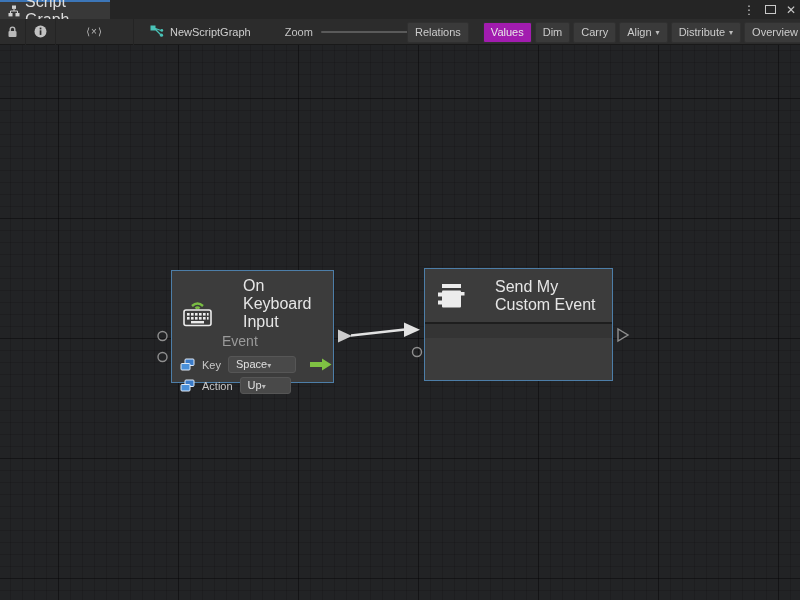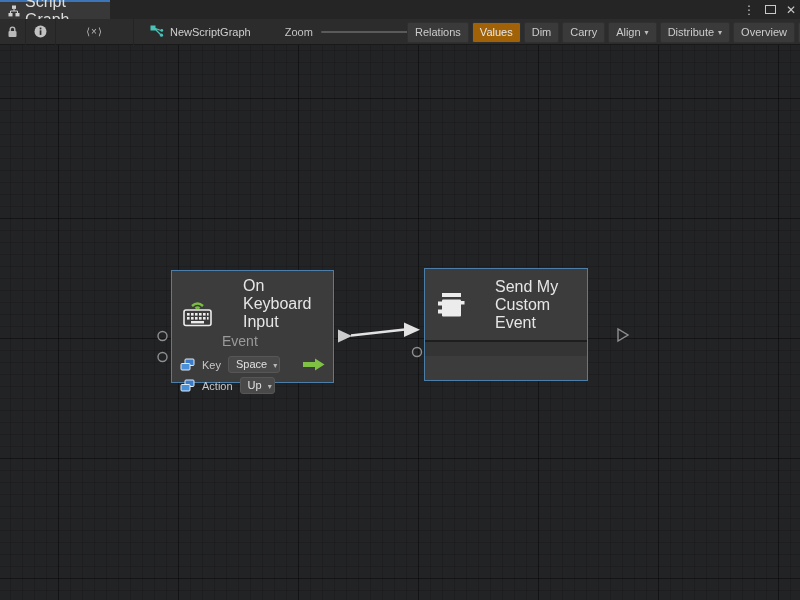--- a/index.html
+++ b/index.html
@@ -45,21 +45,21 @@
     position:absolute; right:-2px; top:-5px; width:11px; height:11px;
     border-radius:50%; background:#aeaeae;
   }
   .zoom-x { font-size:10px; color:#b0b0b0; }
   .tb-buttons { position:absolute; left:407px; top:0; height:26px; display:flex; align-items:center; gap:3px; }
   .seg-btn {
     background:#3a3a3a; color:#cccccc; height:21px; border-radius:2px;
     display:flex; align-items:center; padding:0 7px; gap:4px; white-space:nowrap;
     border:1px solid #303030;
   }
-  .seg-btn.active { background:#a16207; color:#e8e8e8; }
+  .seg-btn.active { background:#a21caf; color:#e8e8e8;margin-left:11px; }
   .seg-btn .caret { font-size:8px; color:#bbbbbb; }
   
   .canvas {
     position:absolute; top:45px; left:0; width:800px; height:555px;
     background-color:#222325;
     background-image:
       linear-gradient(90deg, rgba(0,0,0,0.32) 1px, transparent 1px),
       linear-gradient(rgba(0,0,0,0.32) 1px, transparent 1px),
       linear-gradient(90deg, rgba(0,0,0,0.13) 1px, transparent 1px),
       linear-gradient(rgba(0,0,0,0.13) 1px, transparent 1px);
@@ -75,21 +75,21 @@
   .node-accent { height:9px; background:#79bd43; }
   .node-header { display:flex; align-items:center; gap:9px; padding:6px 10px 5px 10px; }
   .node-title { color:#e6e6e6; font-size:16px;margin-left:21px; }
   .node-subtitle { color:#9a9a9a; font-size:14px; margin-top:2px; }
   .node-divider { height:1px; background:#1e1e1e; }
   .node-body { flex:1; display:flex; flex-direction:column; justify-content:center; }
   .port-row { display:flex; align-items:center; gap:7px; padding:0 8px; }
   .port-label { color:#c8c8c8; font-size:11px; }
   .dropdown {
     background:#494949; border:1px solid #565656; border-radius:3px;
-    color:#e0e0e0; padding:1px 2px 2px 7px; display:flex; align-items:flex-end; gap:6px;
+    color:#e0e0e0; padding:1px 24px 2px 7px; display:flex; align-items:flex-end; 
     font-size:11px;
   }
   .dropdown .caret { font-size:8px; color:#b8b8b8; }
   .spacer { flex:1; }
   .node-footer { height:14px; background:#343434; }
   .value-field {
     min-width:16px; height:18px; background:#191919; border:1px solid #6f6f6f;
     border-radius:2px; color:#e8e8e8; display:flex; align-items:center; justify-content:center;
     padding:0 4px; font-size:11px;
   }
@@ -254,21 +254,21 @@
         <div class="dropdown">
           <span>Up</span>
           <span class="caret">▾</span>
         </div>
       </div>
     </div>
     <div class="node-divider"></div>
     <div class="node-footer"></div>
   </div>
 
-  <div class="node" style="left:424px; top:223px; width:164px; height:113px;">
+  <div class="node" style="left:424px; top:223px; width:189px; height:113px;">
     <div class="node-header" style="padding-top:9px; padding-bottom:8px;">
       <span style="display:flex">
         <svg width="30" height="28" viewBox="0 0 30 28">
           <rect x="7" y="2" width="19" height="4" fill="#ececec"></rect>
           <rect x="7" y="8.5" width="19" height="17" rx="1" fill="#ececec"></rect>
           <rect x="3" y="10.5" width="4" height="4" fill="#ececec"></rect>
           <rect x="3" y="18.5" width="4" height="4" fill="#ececec"></rect>
           <rect x="26" y="10" width="3.5" height="3.5" fill="#ececec"></rect>
         </svg>
       </span>

